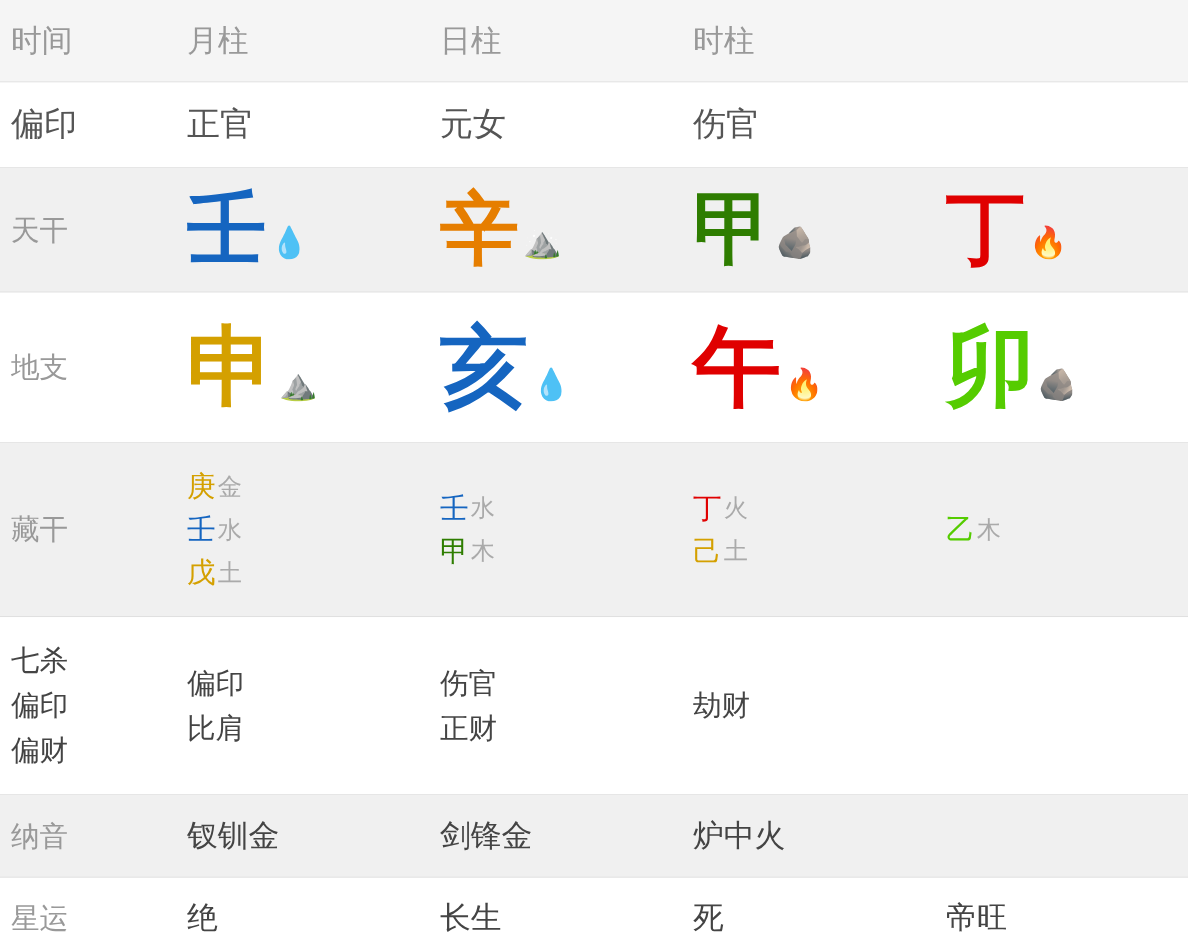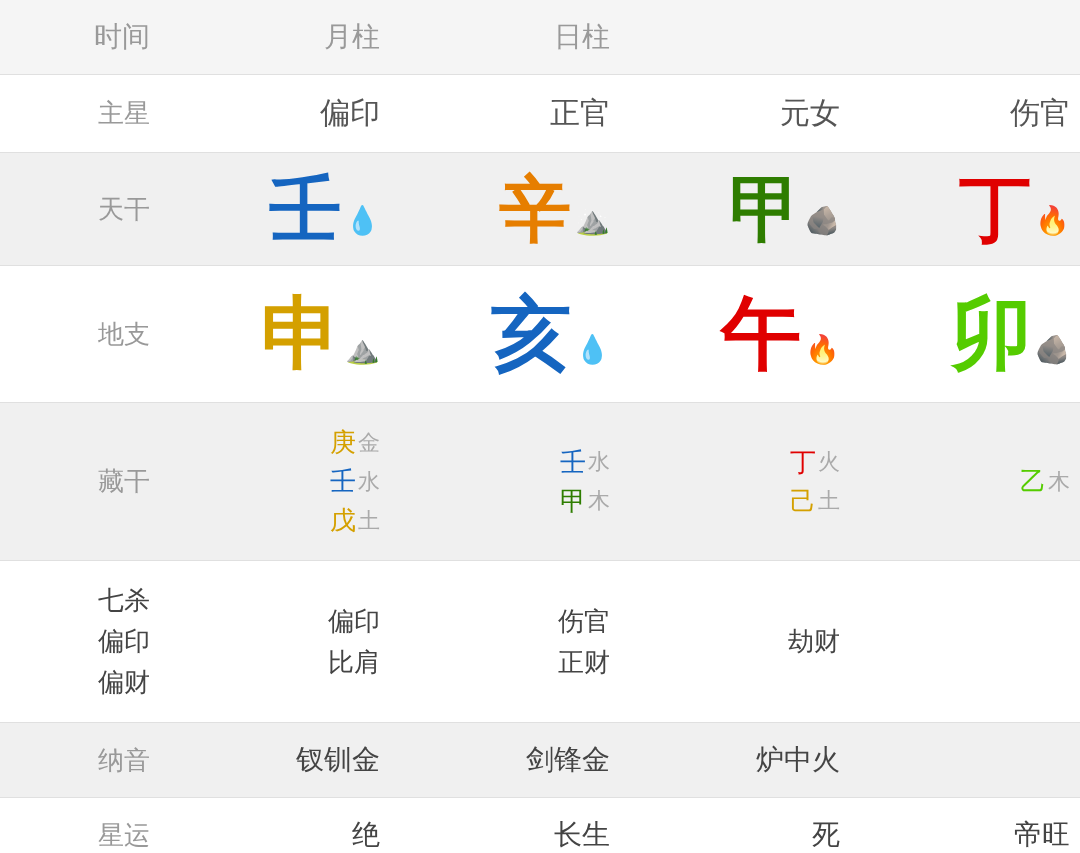--- a/index.html
+++ b/index.html
@@ -19,21 +19,21 @@
     }
     .row:nth-child(odd) {
       background: #f0f0f0;
     }
     .row:nth-child(even) {
       background: #ffffff;
     }
     .cell {
       display: flex;
       align-items: center;
-      justify-content: flex-end;
+      justify-content: flex-start;
       padding: 18px 10px;
       text-align: center;
     }
     .cell-label {
       color: #999999;
       font-size: 26px;
       font-weight: 400;
     }
     .cell-header {
       color: #999999;
@@ -129,26 +129,26 @@
   <div class="row header-row">
     <div class="cell">
       <span class="cell-header">时间</span>
     </div>
     <div class="cell">
       <span class="cell-header">月柱</span>
     </div>
     <div class="cell">
       <span class="cell-header">日柱</span>
     </div>
+    <div class="cell">
+      <span class="cell-header">时柱</span>
+    </div>
   </div>
 
   <div class="row row-zhuxing">
-    <div class="cell">
-      <span class="cell-label">主星</span>
-    </div>
     <div class="cell">
       <span class="zhuxing-text">偏印</span>
     </div>
     <div class="cell">
       <span class="zhuxing-text">正官</span>
     </div>
     <div class="cell">
       <span class="zhuxing-text">元女</span>
     </div>
     <div class="cell">

